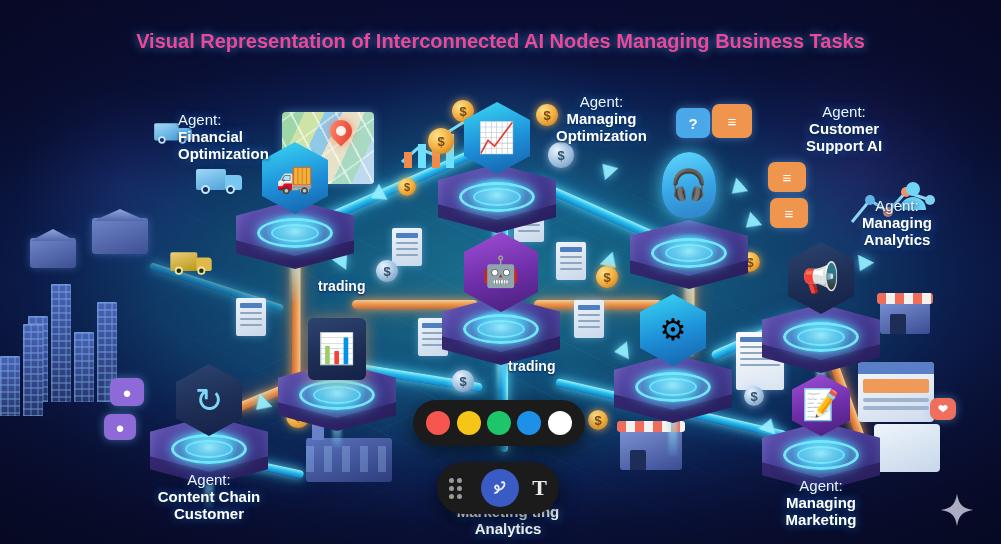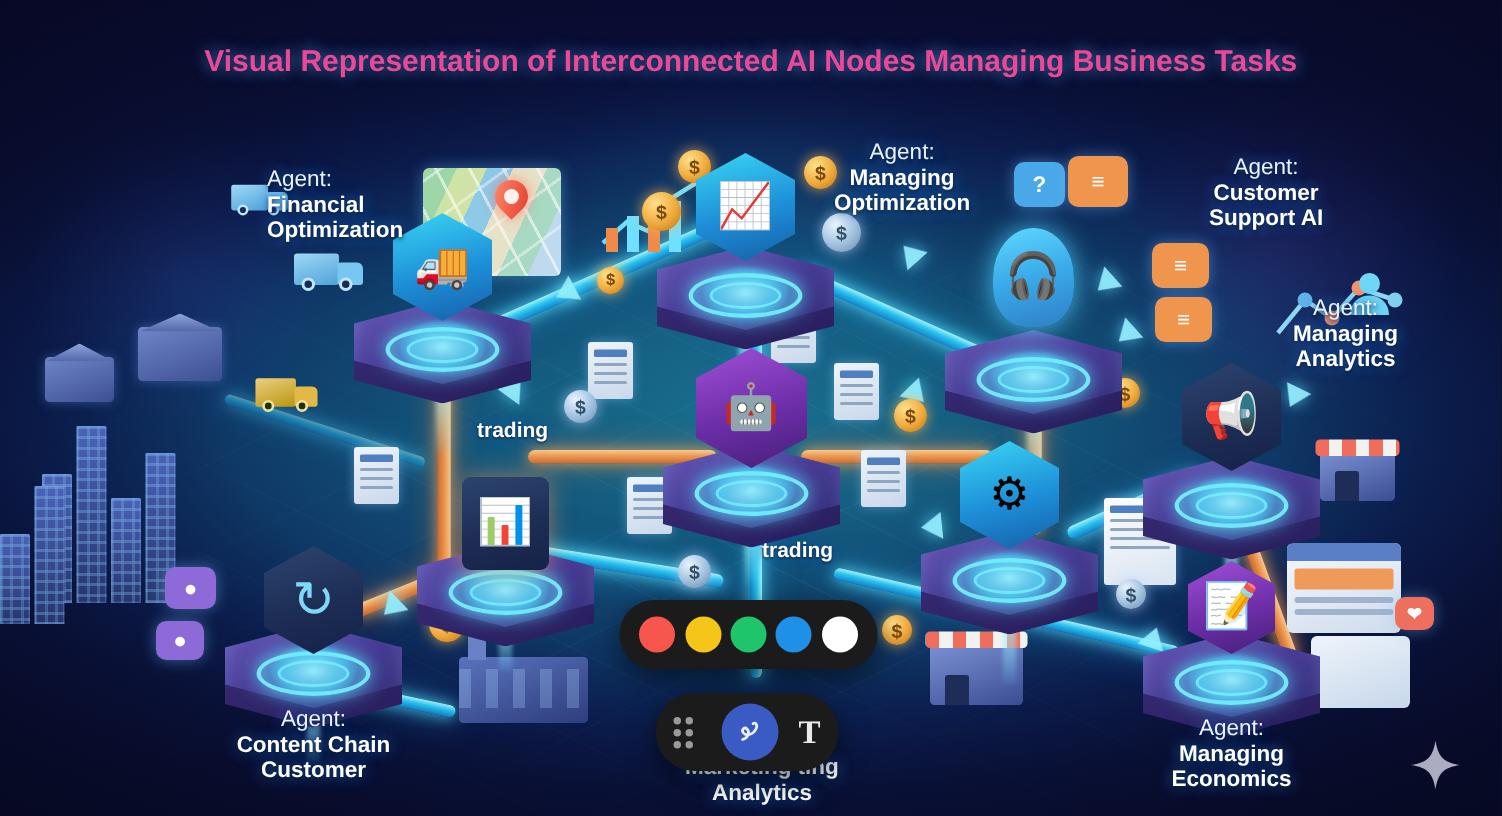--- a/index.html
+++ b/index.html
@@ -538,21 +538,21 @@
         <div class="plat-top"></div>
       <div class="plat-core"></div>
         <div class="plat-ring"></div>
         <div class="plat-ring r2"></div>
     </div>
     <div class="hex purple" style="top:-16px; width:58px; height:62px;">📝</div>
   </div>
   <div class="nlabel ctr" style="left:756px; top:478px; width:130px;">
     <div class="pre">Agent:</div>
     <div class="nm">Managing</div>
-    <div class="nm">Economics</div>
+    <div class="nm">Marketing</div>
   </div>
 
   <div class="nlabel ctr" style="left:428px; top:504px; width:160px;">
     <div class="nm">Marketing ting</div>
     <div class="nm">Analytics</div>
   </div>
 
   <div class="chip" style="left:318px; top:278px;">trading</div>
   <div class="chip" style="left:508px; top:358px;">trading</div>
 

